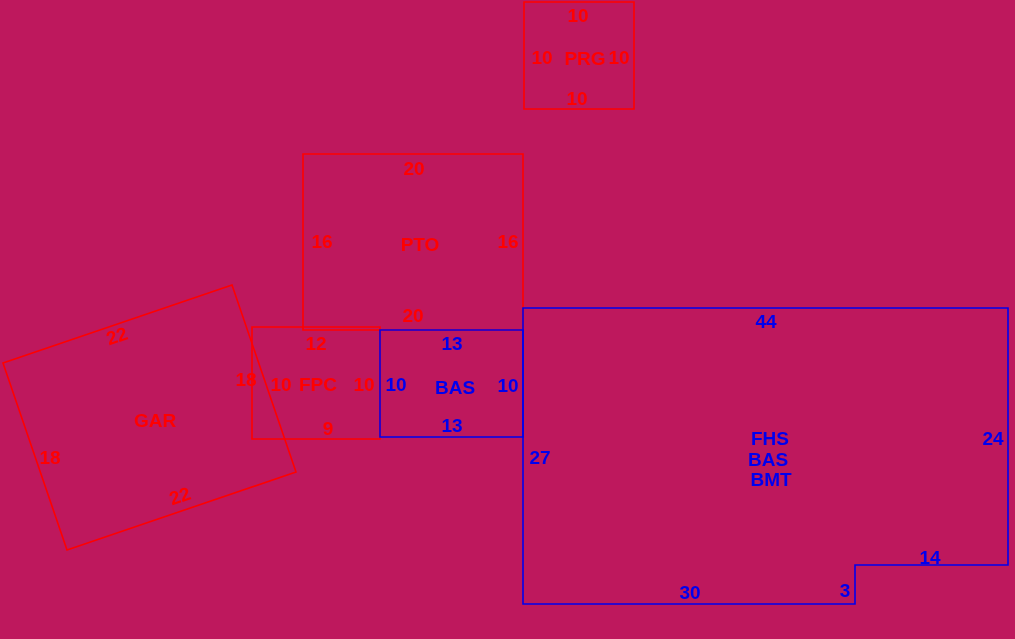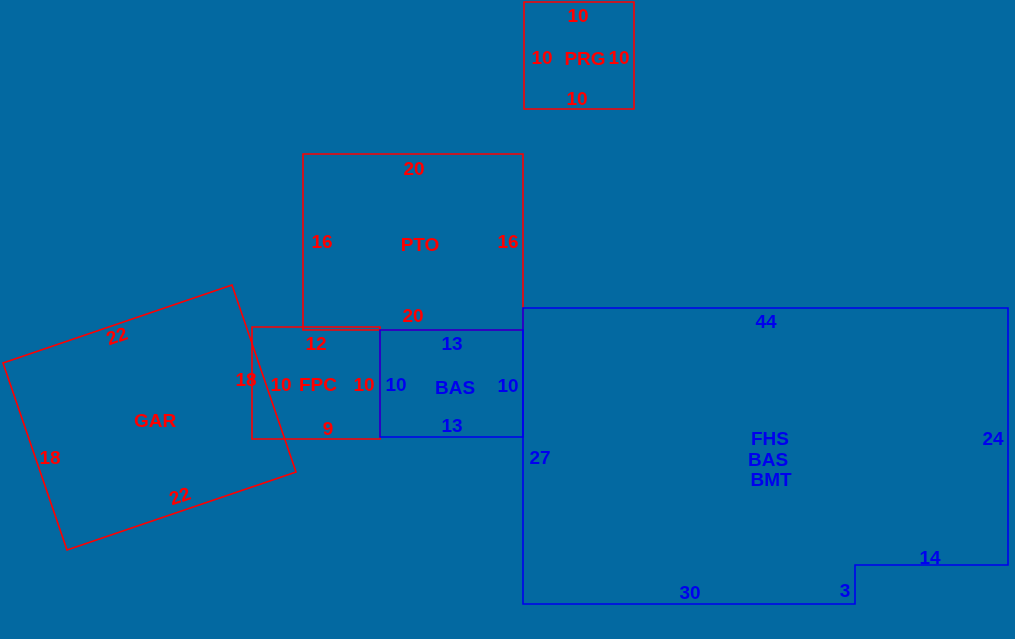--- a/index.html
+++ b/index.html
@@ -4,21 +4,21 @@
 <style>
   html, body {
     margin: 0;
     padding: 0;
     background: #ffffff;
   }
   #sketch-wrap {
     position: relative;
     width: 1015px;
     height: 639px;
-    background: #0369a1;
+    background: #be185d;
     overflow: hidden;
   }
   svg text {
     font-family: "Liberation Sans", sans-serif;
     font-weight: bold;
     font-size: 19px;
     dominant-baseline: central;
   }
   svg polygon, svg polyline {
     fill: none;

